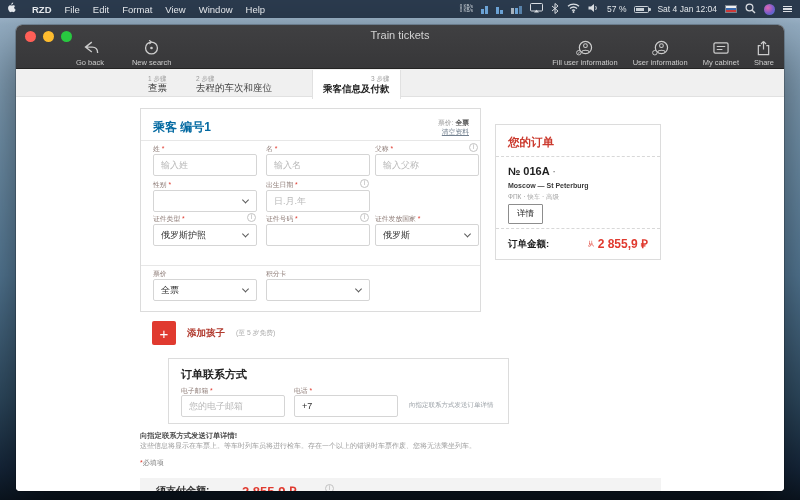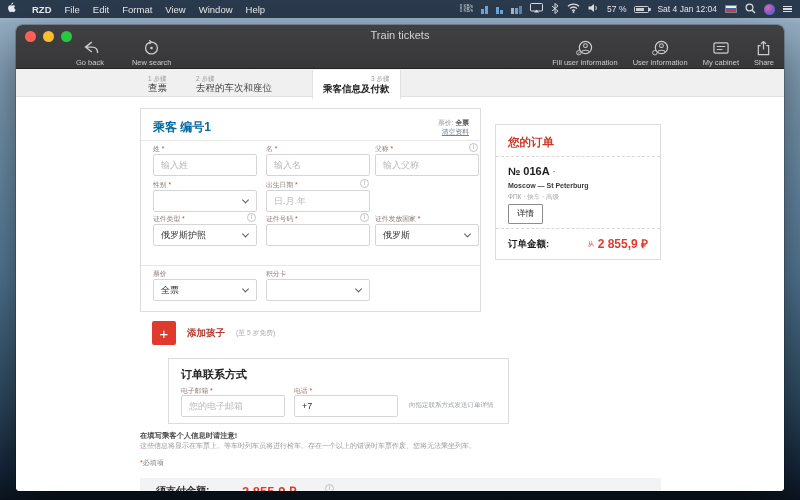--- a/index.html
+++ b/index.html
@@ -338,21 +338,21 @@
         <div class="ibox" style="left:12px; top:36px; width:104px;">
             <span class="ph">您的电子邮箱</span>
           </div>
         <div class="flabel" style="left:125px; top:29px;"><span>电话</span> <span class="req">*</span></div>
         <div class="ibox" style="left:125px; top:36px; width:104px;">
             <span>+7</span>
           </div>
         <div class="small-note" style="position:absolute; left:240px; top:42px; width:98px;">向指定联系方式发送订单详情</div>
       </div>
 
-      <div class="notice-title" style="left:124px; top:362px;">在填写乘客个人信息时请注意!</div>
+      <div class="notice-title" style="left:124px; top:362px;">向指定联系方式发送订单详情!</div>
       <div class="notice-body" style="left:124px; top:372px; width:350px;">这些信息将显示在车票上。等车时列车员将进行检车。存在一个以上的错误时车票作废、您将无法乘坐列车。</div>
       <div class="required-note" style="left:124px; top:389px;"><span class="req">*</span><span>必填项</span></div>
 
       <div class="paybar" style="left:124px; top:409px; width:521px; height:24px;">
         <span class="lbl">须支付金额:</span>
         <span class="amt">2 855,9 ₽</span>
         <span class="info">i</span>
       </div>
 
       <div class="panel" style="left:479px; top:39px; width:166px; height:136px;margin-top:16px;">

